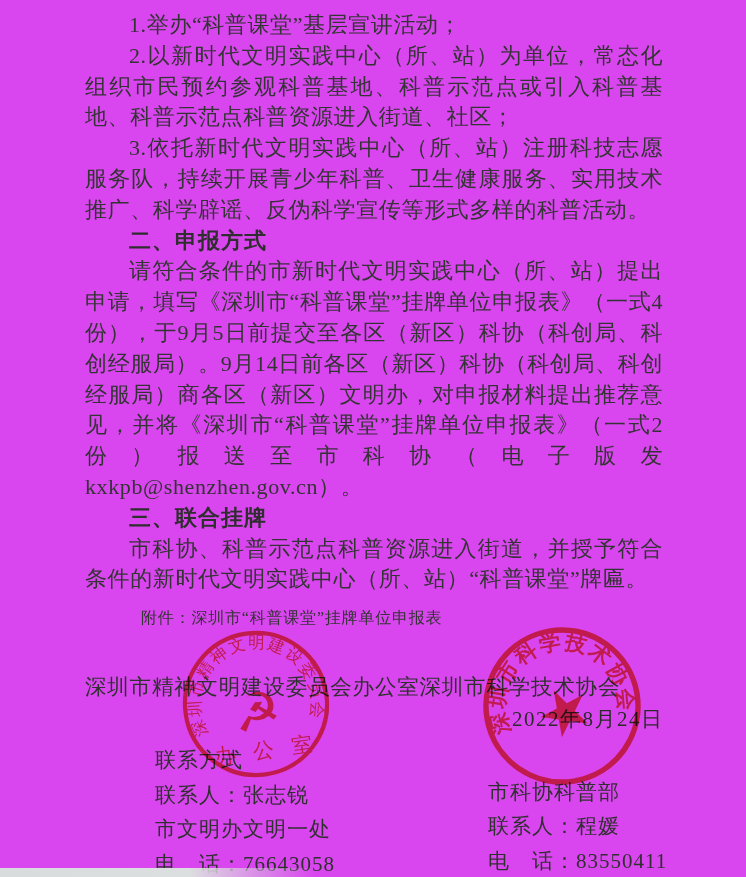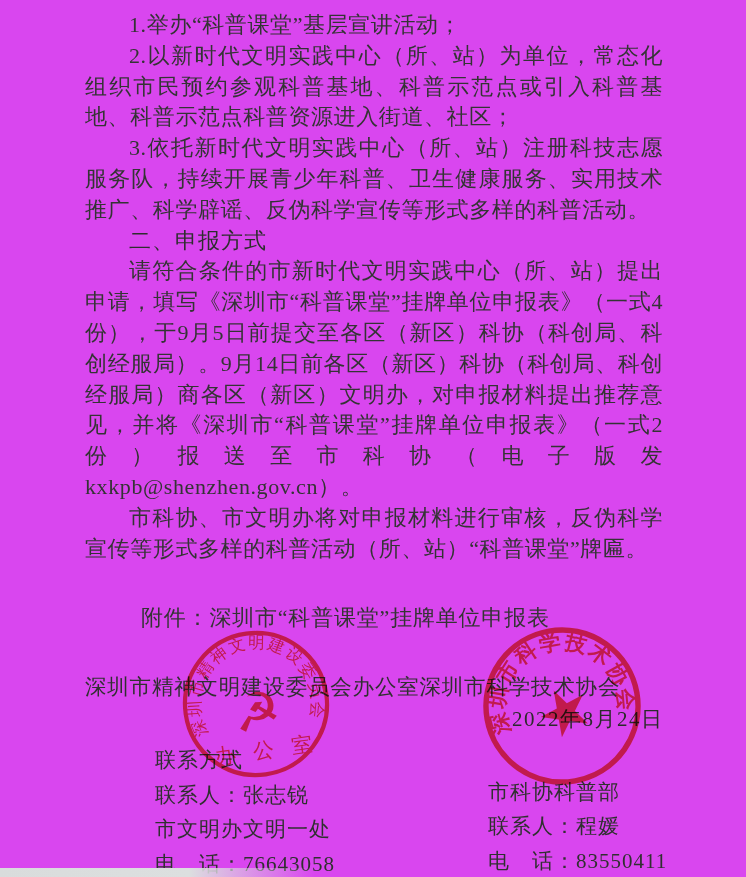--- a/index.html
+++ b/index.html
@@ -22,27 +22,27 @@
     background:linear-gradient(to right,#d9dcdc 0%,#dcdfdf 45%,rgba(255,255,255,0) 75%);
   }
   
   .main-text{
     position:absolute;left:85px;top:10px;width:578px;
     font-size:22px;line-height:30.8px;letter-spacing:0.6px;
     text-align:justify;
   }
   .main-text p{margin:0;text-indent:2em;}
   .main-text h3{
-    margin:0;text-indent:2em;font-weight:400;
+    margin:0;text-indent:2em;font-weight:700;
     font-family:"Liberation Sans","DejaVu Sans",sans-serif;
     font-size:22px;line-height:30.8px;letter-spacing:1px;color:#2e2e2e;
   }
   .attachment{
     position:absolute;left:85px;top:603px;width:578px;
-    font-size:22px;line-height:30px;letter-spacing:0.8px;
+    font-size:16px;line-height:30px;letter-spacing:0.8px;
     padding-left:56px;box-sizing:border-box;
   }
   .sig-row{
     position:absolute;left:85px;top:674px;width:572px;
     display:flex;justify-content:flex-start;
     font-size:21.5px;line-height:26px;letter-spacing:0.8px;color:#303030;
   }
   .date-row{
     position:absolute;left:488px;top:705px;
     font-size:21px;letter-spacing:1.5px;color:#2b2b2b;margin-left:24px;
@@ -69,21 +69,22 @@
 <body>
 
 <div class="canvas">
 
   <div class="main-text">
     <p>1.举办“科普课堂”基层宣讲活动；</p>
     <p>2.以新时代文明实践中心（所、站）为单位，常态化组织市民预约参观科普基地、科普示范点或引入科普基地、科普示范点科普资源进入街道、社区；</p>
     <p>3.依托新时代文明实践中心（所、站）注册科技志愿服务队，持续开展青少年科普、卫生健康服务、实用技术推广、科学辟谣、反伪科学宣传等形式多样的科普活动。</p>
     <h3>二、申报方式</h3>
     <p>请符合条件的市新时代文明实践中心（所、站）提出申请，填写《深圳市“科普课堂”挂牌单位申报表》（一式4份），于9月5日前提交至各区（新区）科协（科创局、科创经服局）。9月14日前各区（新区）科协（科创局、科创经服局）商各区（新区）文明办，对申报材料提出推荐意见，并将《深圳市“科普课堂”挂牌单位申报表》（一式2份）报送至市科协（电子版发 kxkpb@shenzhen.gov.cn）。</p>
-    <p>市科协、市文明办将对申报材料进行审核，反伪科学宣传等形式多样的科普活动（所、站）“科普课堂”牌匾。</p>
+    <h3>三、联合挂牌</h3>
+    <p>市科协、科普示范点科普资源进入街道，并授予符合条件的新时代文明实践中心（所、站）“科普课堂”牌匾。</p>
   </div>
 
   <div class="attachment">附件：深圳市“科普课堂”挂牌单位申报表</div>
 
   <div class="sig-row">
     <span>深圳市精神文明建设委员会办公室</span>
     <span>深圳市科学技术协会</span>
   </div>
 
   <div class="date-row">2022年8月24日</div>

